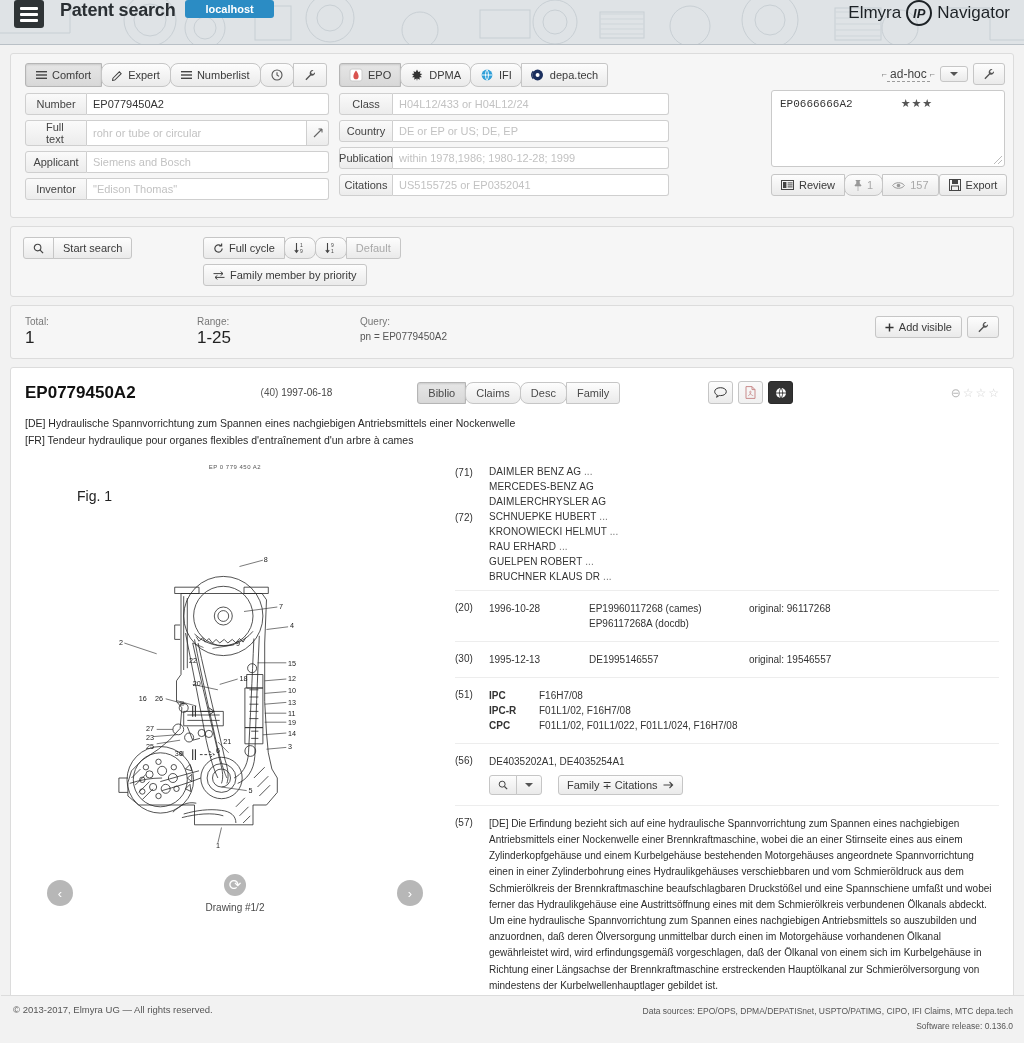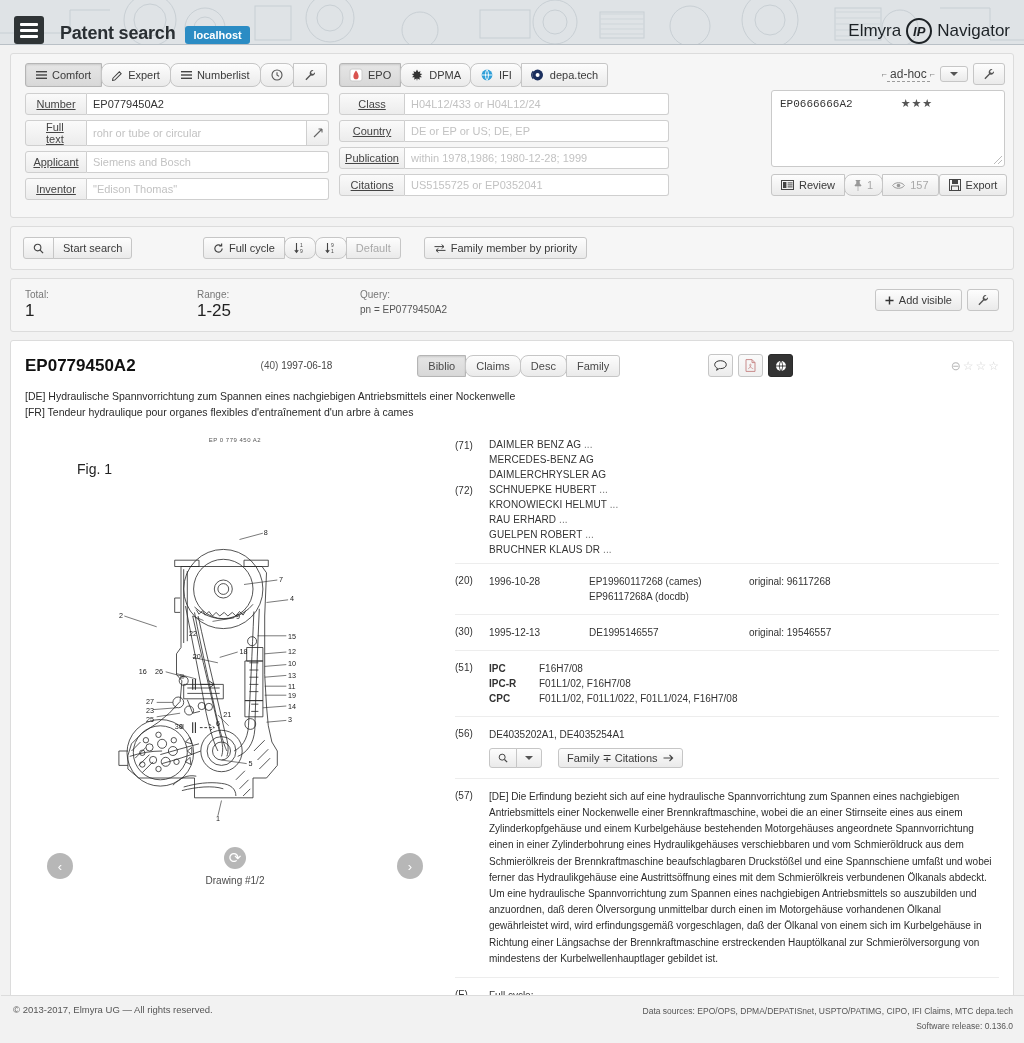--- a/index.html
+++ b/index.html
@@ -14,37 +14,37 @@
 
   
   .masthead {
     position:relative; height:45px; width:100%;
     background:#dfe3e6;
     border-bottom:1px solid #b9c0c6;
     overflow:hidden;
   }
   .mast-bg { position:absolute; inset:0; opacity:.5; }
   .mast-inner {
-    position:relative; height:100%; display:flex; align-items:flex-end;
+    position:relative; height:100%; display:flex; align-items:flex-start;
     padding:0 14px;
     border-radius:19px;
   }
   .burger {
     width:30px; height:28px; background:#2f3436; border-radius:3px;
     display:flex; flex-direction:column; justify-content:center;
     align-items:center; gap:3px; cursor:pointer;
   }
   .burger i { display:block; width:18px; height:3px; background:#fff; border-radius:1px; }
   .app-title {
     margin-left:16px; font-size:18px; font-weight:bold; color:#2a2f33;
     letter-spacing:-.2px;
   }
   .host-badge {
     margin-left:10px; background:#2b8cc4; color:#fff; font-size:11px;
-    font-weight:bold; padding:3px 8px; border-radius:3px;
+    font-weight:bold; padding:3px 20px; border-radius:3px;
   }
   .brand { margin-left:auto; display:flex; align-items:center; font-size:17px; color:#1d2226; }
   .brand-ip {
     display:inline-flex; align-items:center; justify-content:center;
     width:26px; height:26px; border:2px solid #1d2226; border-radius:50%;
     font-style:italic; font-weight:bold; font-size:13px; margin:0 5px;
   }
 
   
   .panel {
@@ -73,23 +73,23 @@
 
   .mode-row { display:flex; margin-bottom:6px; }
   .mode-row .btn { padding:5px 10px; }
 
   
   .frow { display:flex; align-items:stretch; margin-bottom:5px; }
   .flabel {
     width:62px; flex:none; background:linear-gradient(#fafafa,#ececec);
     border:1px solid #cfcfcf; border-radius:3px 0 0 3px;
     font-size:11px; color:#444; display:flex; align-items:center;
-    justify-content:center; padding:0 20px;text-decoration:underline;
-  }
-  .col-middle .flabel { width:66px; }
+    justify-content:center; padding:0 20px;
+  }
+  .col-middle .flabel { width:54px; }
   .finput {
     flex:1; border:1px solid #cfcfcf; border-left:none; border-radius:0 3px 3px 0;
     background:#fff; font-size:11px; color:#333; padding:4px 6px; min-height:21px;
     font-family:"Liberation Sans", sans-serif;
   }
   .finput::placeholder { color:#c2c2c2; }
   .finput.withbtn { border-radius:0; }
   .expand-btn {
     border:1px solid #cfcfcf; border-left:none; border-radius:0 3px 3px 0;
     background:linear-gradient(#fdfdfd,#ececec); width:22px;
@@ -124,21 +124,21 @@
       linear-gradient(135deg, transparent 45%, #bbb 45%, #bbb 55%, transparent 55%),
       linear-gradient(135deg, transparent 70%, #bbb 70%, #bbb 80%, transparent 80%);
   }
   .basket-actions { display:flex; align-items:center; gap:0; margin-top:7px; width:234px; }
   .basket-actions .spacer { flex:1; }
 
   
   .actions-panel { padding:10px 12px; }
   .actions-row1 { display:flex; align-items:flex-start; }
   .search-left { width:180px; }
-  .sort-area { display:flex; flex-direction:row; gap:23px; }
+  .sort-area { display:flex; flex-direction:column; gap:5px; }
   .sort-row { display:flex; }
 
   
   .meta-panel { padding:10px 14px; display:flex; align-items:flex-start; }
   .meta-block { margin-right:0; }
   .meta-label { font-size:10px; color:#777; }
   .meta-value { font-size:17px; color:#222; margin-top:1px; }
   .meta-query { font-size:10px; color:#555; margin-top:4px; }
   .meta-total { width:172px; }
   .meta-range { width:163px; }

